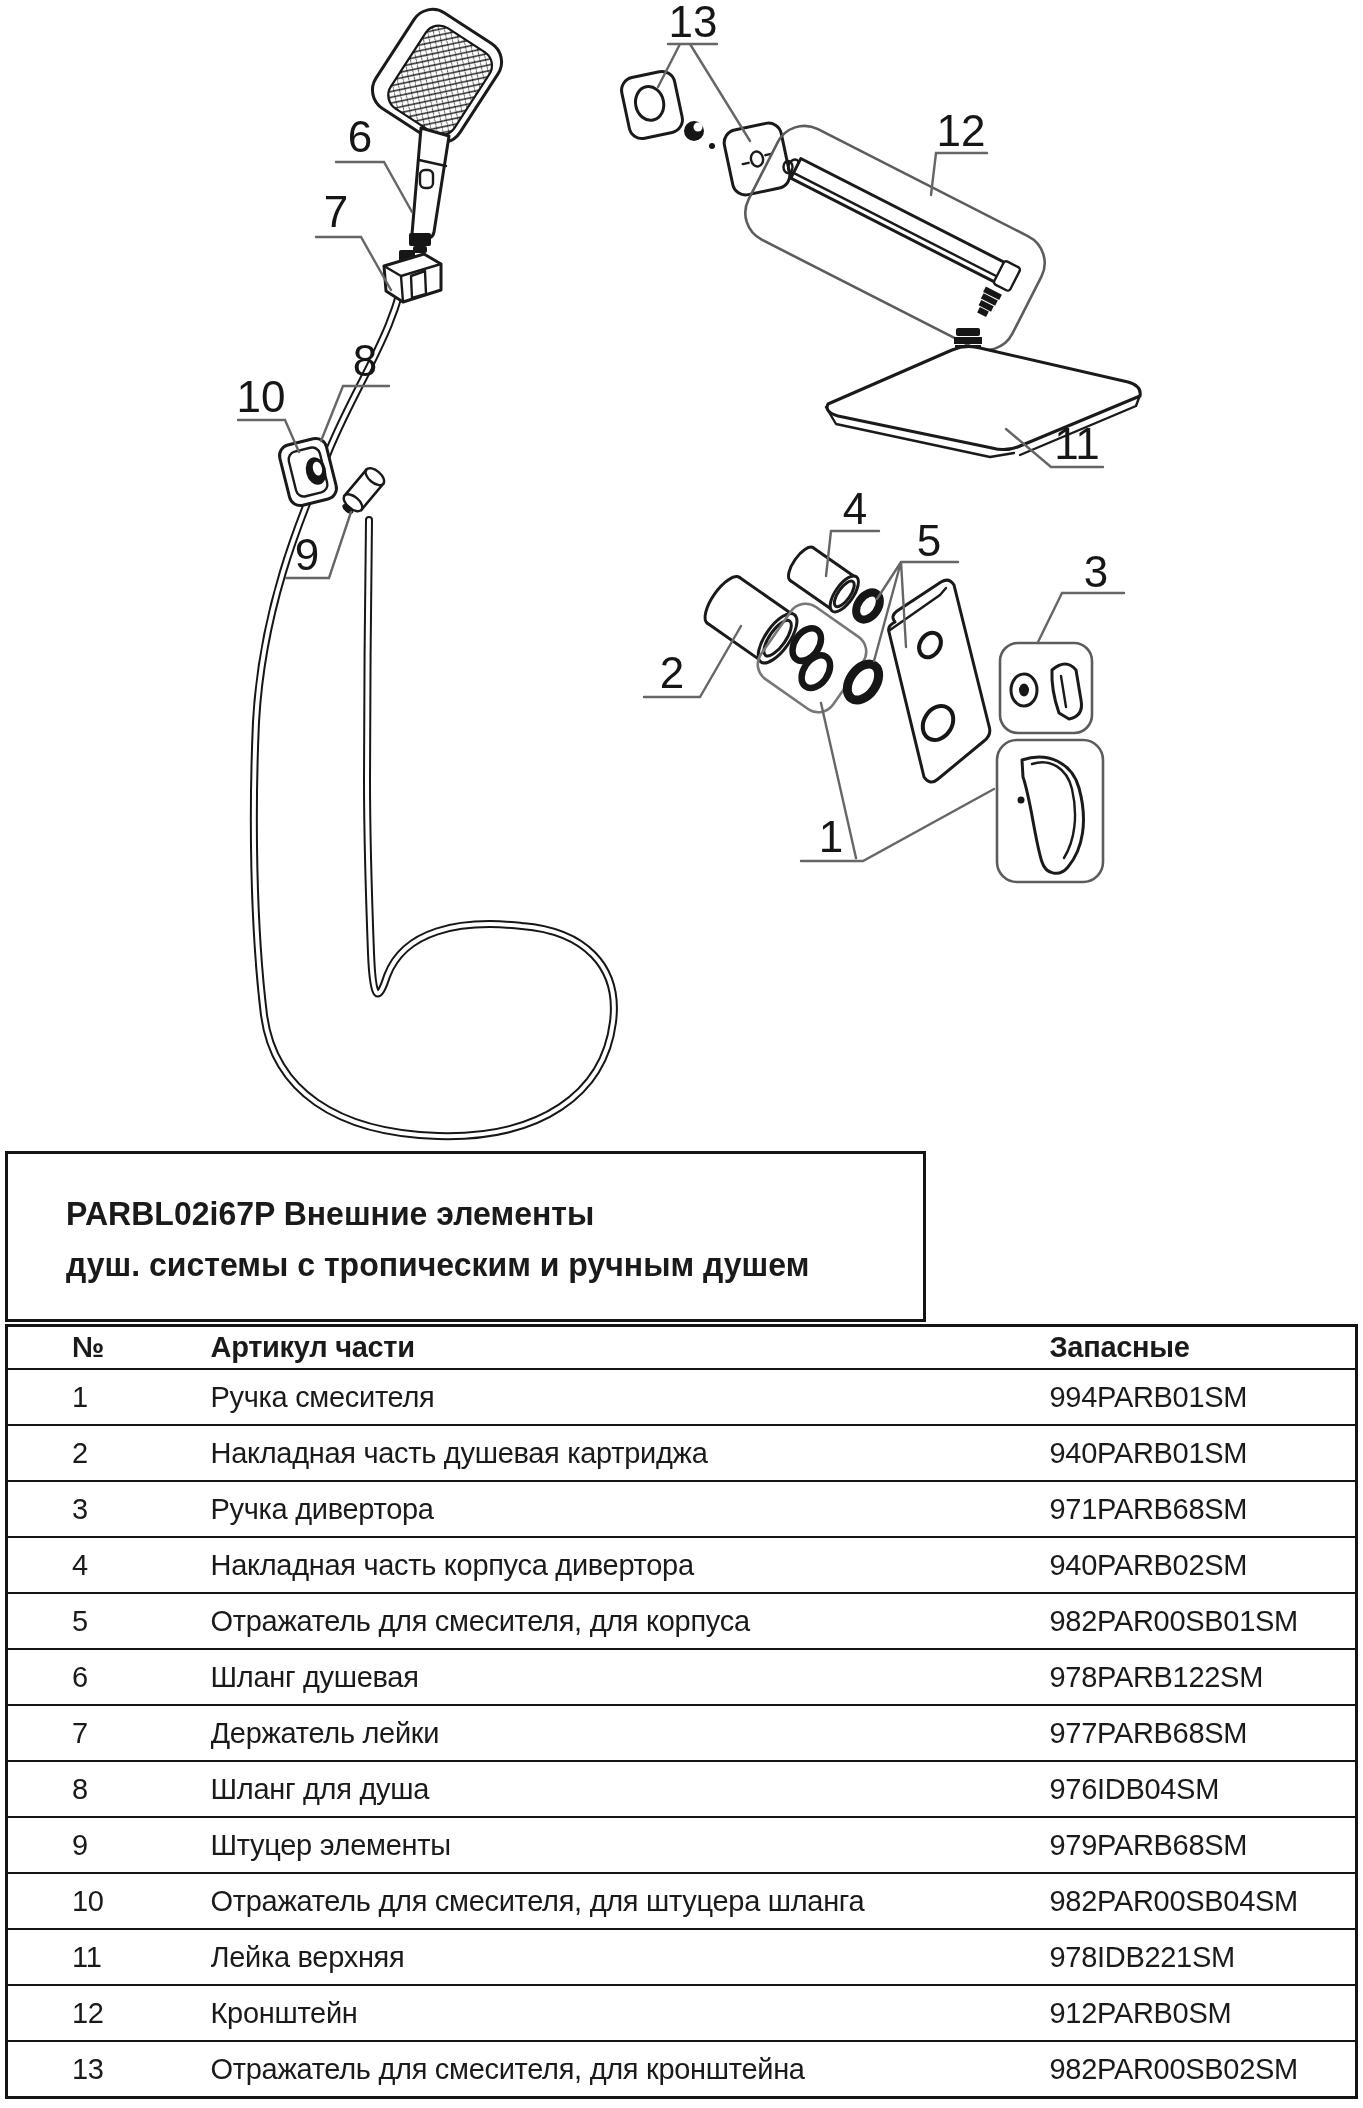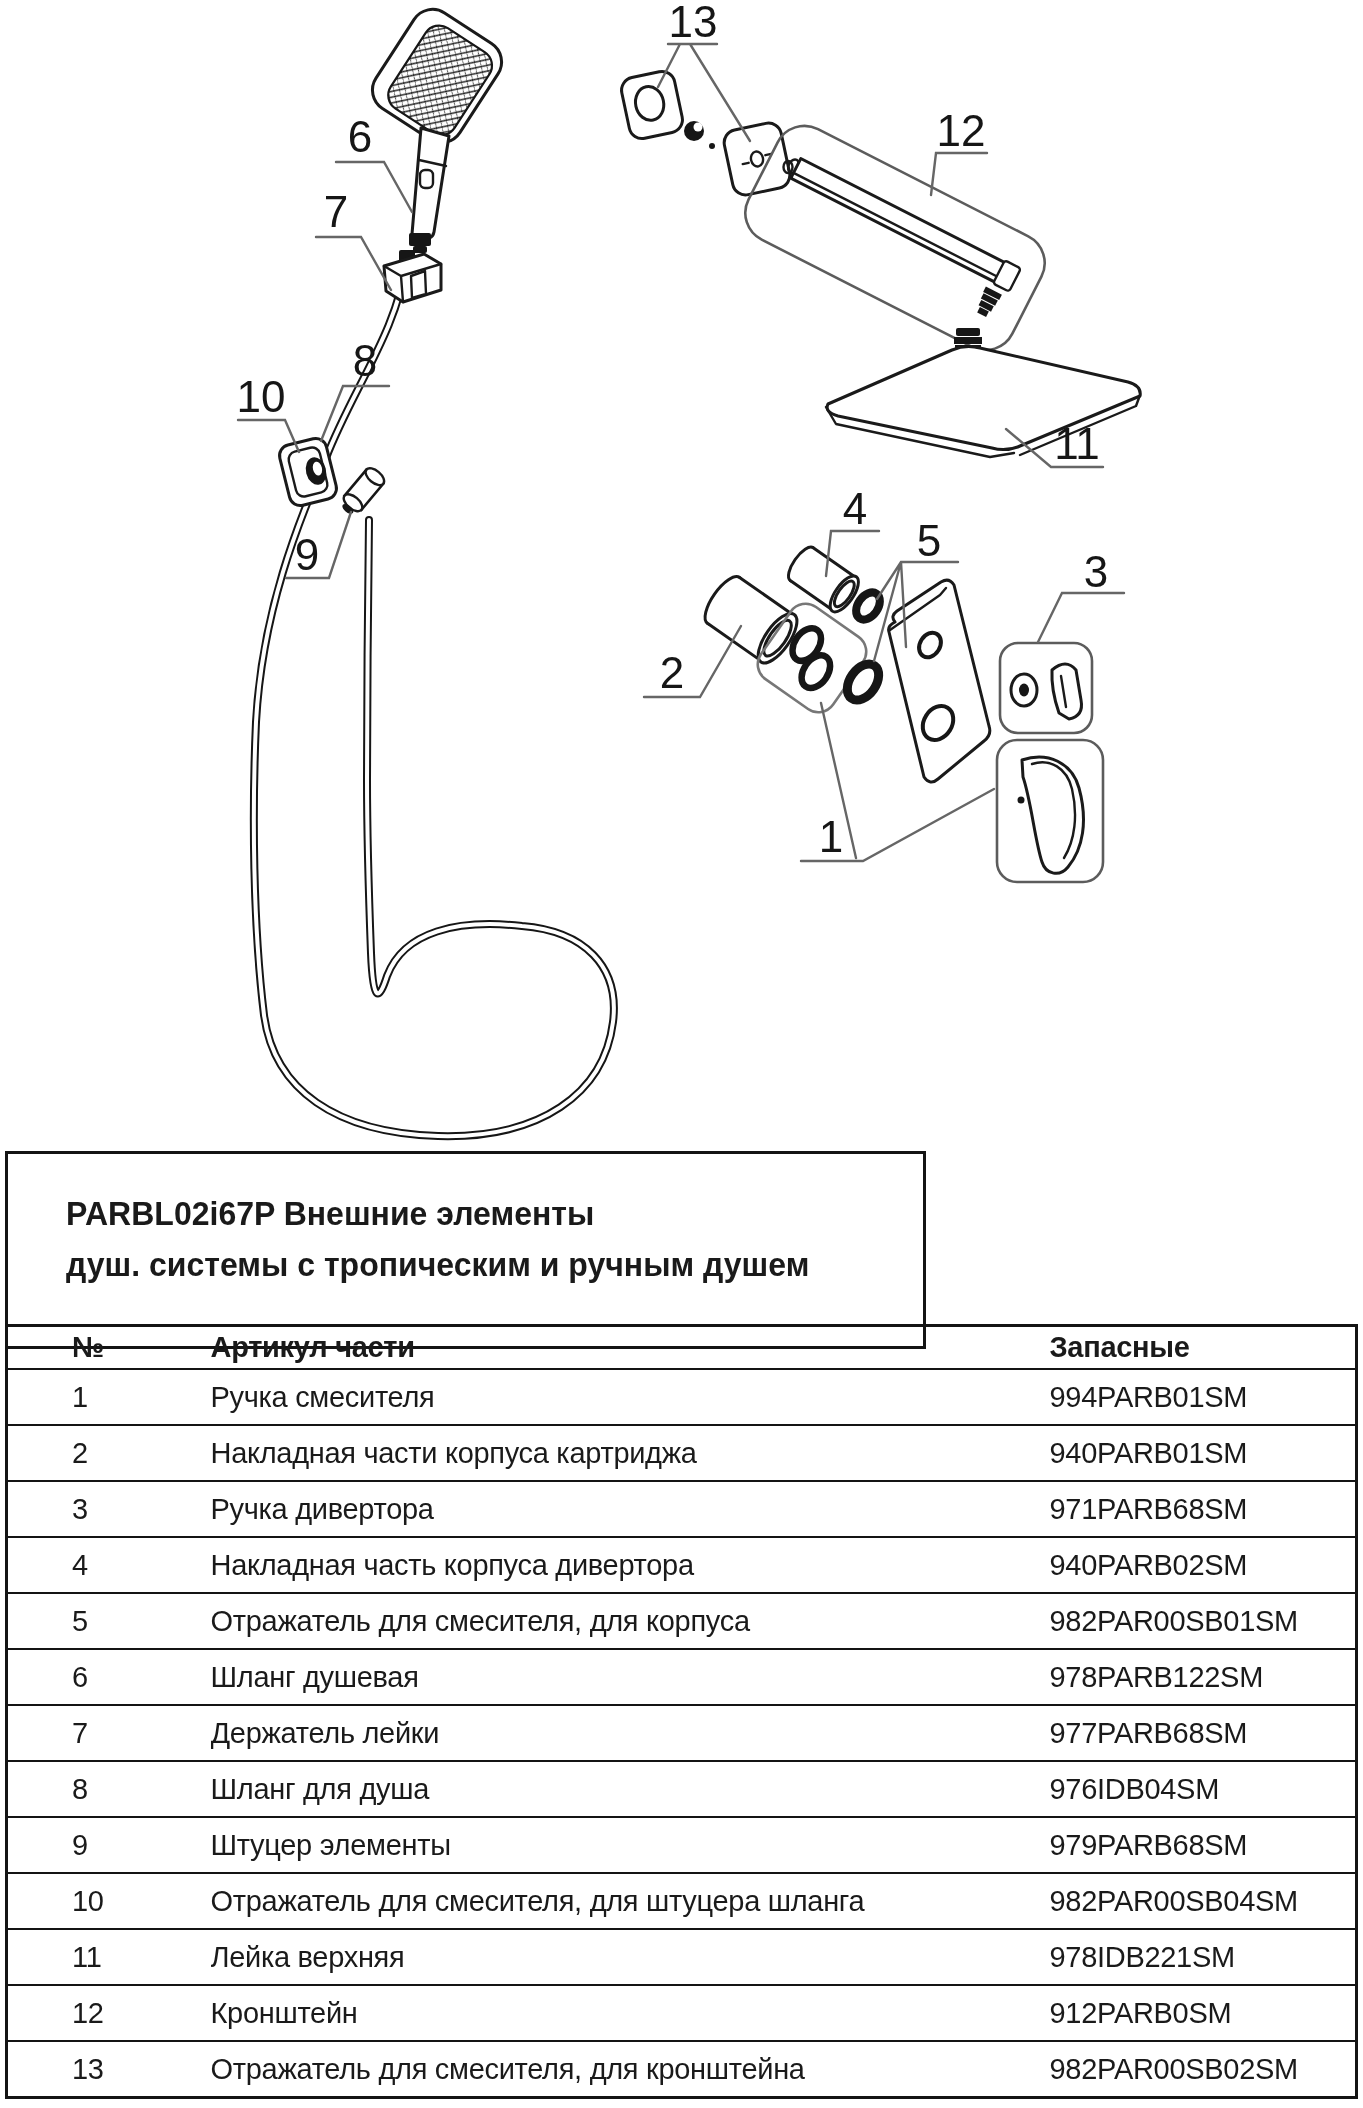--- a/index.html
+++ b/index.html
@@ -9,21 +9,21 @@
   #diagram{position:absolute;left:0;top:0;}
   .ln{stroke:#1a1a1a;stroke-width:3;fill:none;stroke-linecap:round;stroke-linejoin:round;}
   .ln2{stroke:#1a1a1a;stroke-width:2.4;fill:none;stroke-linecap:round;stroke-linejoin:round;}
   .wh{fill:#ffffff;}
   .dk{fill:#161616;stroke:none;}
   .leader{stroke:#666;stroke-width:2.4;fill:none;stroke-linecap:round;}
   .inset{stroke:#5c5c5c;stroke-width:2.6;fill:#fff;}
   .callout{font-family:"Liberation Sans",sans-serif;font-size:44px;fill:#161616;
            text-anchor:middle;}
   
-  .title-box{position:absolute;left:5px;top:1151px;width:921px;height:198px;
+  .title-box{position:absolute;left:5px;top:1151px;width:921px;height:171px;
              border:3px solid #141414;box-sizing:border-box;padding:34px 0 0 58px;}
   .title-line{font-size:33px;font-weight:700;line-height:51px;white-space:nowrap;
               transform:scaleX(.97);transform-origin:left;}
   
   .parts-table{position:absolute;left:5px;top:1324px;width:1350px;
                border-collapse:collapse;table-layout:fixed;border:3px solid #141414;}
   .parts-table th,.parts-table td{border-top:2.5px solid #141414;border-bottom:2.5px solid #141414;
                padding:0;font-size:29px;letter-spacing:-.3px;text-align:left;vertical-align:middle;
                overflow:hidden;white-space:nowrap;}
   .parts-table thead th{height:41px;font-weight:700;}
@@ -230,21 +230,21 @@
       </tr>
     </thead>
     <tbody>
         <tr>
           <td class="c-num">1</td>
           <td class="c-part">Ручка смесителя</td>
           <td class="c-art">994PARB01SM</td>
         </tr>
         <tr>
           <td class="c-num">2</td>
-          <td class="c-part">Накладная части корпуса картриджа</td>
+          <td class="c-part">Накладная часть душевая картриджа</td>
           <td class="c-art">940PARB01SM</td>
         </tr>
         <tr>
           <td class="c-num">3</td>
           <td class="c-part">Ручка дивертора</td>
           <td class="c-art">971PARB68SM</td>
         </tr>
         <tr>
           <td class="c-num">4</td>
           <td class="c-part">Накладная часть корпуса дивертора</td>

